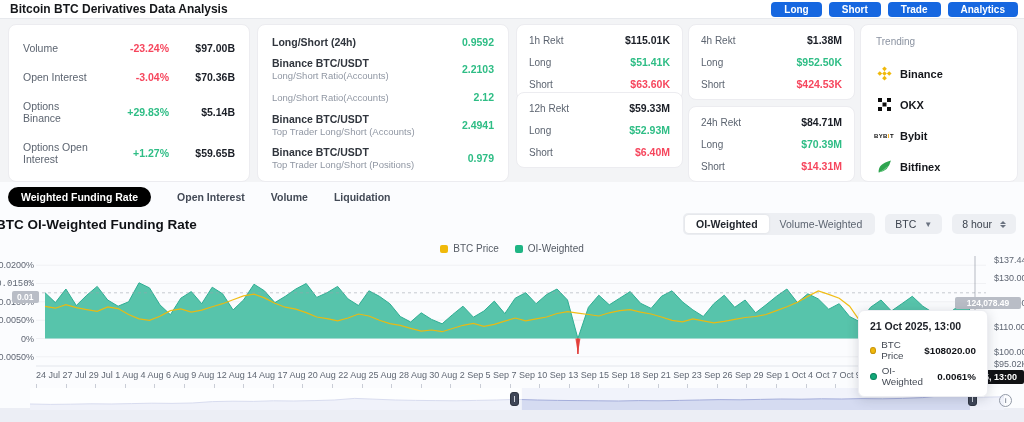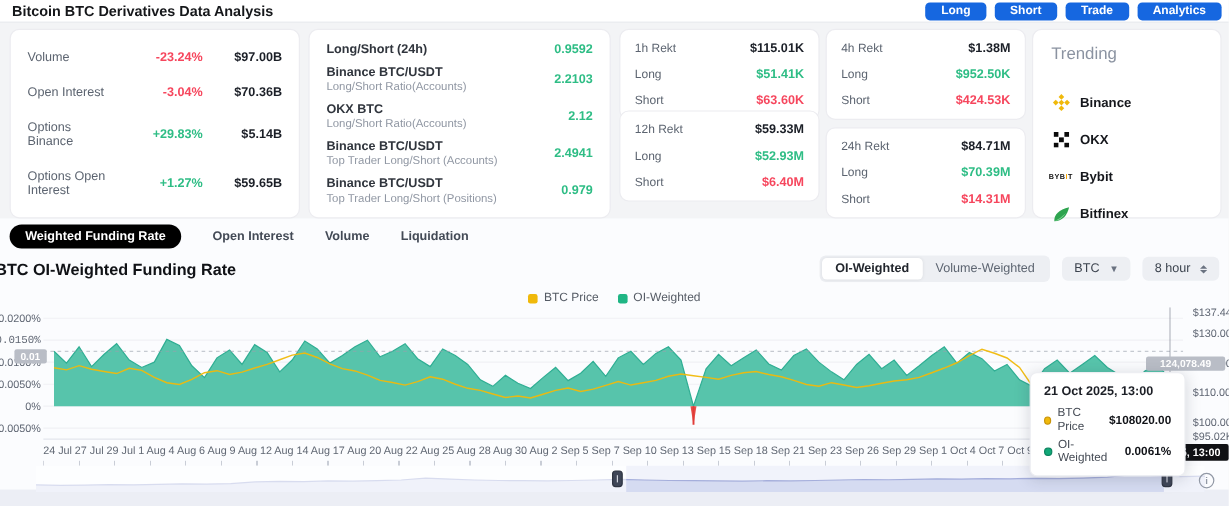--- a/index.html
+++ b/index.html
@@ -32,21 +32,21 @@
   .ratio-value { font-size:10.5px; font-weight:700; color:#2ebd85; }
 
   .rekt-card { width:167px; height:76px; display:flex; flex-direction:column; justify-content:space-between; padding:9px 12px; }
   .rekt-row { display:flex; justify-content:space-between; align-items:center; }
   .rekt-title,.rekt-row-label { font-size:10px; color:#5c6470; }
   .rekt-total { font-size:10.5px; font-weight:700; color:#1b1f27; }
   .rekt-long { font-size:10.5px; font-weight:700; color:#2ebd85; }
   .rekt-short { font-size:10.5px; font-weight:700; color:#f6465d; }
 
   .trending-card { left:860px; top:24px; width:158px; height:158px; padding:11px 15px; }
-  .trending-title { font-size:14px; color:#8b93a1; margin-bottom:18px; }
+  .trending-title { font-size:10px; color:#8b93a1; margin-bottom:11px; }
   .trending-item { display:flex; align-items:center; gap:8px; height:31px; cursor:pointer; }
   .t-icon { width:16px; height:16px; display:flex; align-items:center; justify-content:center; }
   .t-name { font-size:11px; font-weight:700; color:#15171c; }
   .bybit-txt { font-size:6px; font-weight:800; letter-spacing:.4px; color:#0c0c0c; }
 
   
   .tabsbar { position:absolute; top:187px; left:8px; display:flex; align-items:center; gap:26px; z-index:2; }
   .tab { font-size:10.5px; font-weight:600; color:#434a56; cursor:pointer; }
   .tab.active { background:#000000; color:#fff; border-radius:12px; padding:4px 13px; font-weight:700; }
 
@@ -149,21 +149,20 @@
   </div>
   <div class="ratio-row">
     <div class="ratio-labels">
       <div class="ratio-label">Binance BTC/USDT</div>
       <div class="ratio-sub">Long/Short Ratio(Accounts)</div>
     </div>
     <span class="ratio-value">2.2103</span>
   </div>
   <div class="ratio-row">
     <div class="ratio-labels">
-      <div class="ratio-label">OKX BTC</div>
       <div class="ratio-sub">Long/Short Ratio(Accounts)</div>
     </div>
     <span class="ratio-value">2.12</span>
   </div>
   <div class="ratio-row">
     <div class="ratio-labels">
       <div class="ratio-label">Binance BTC/USDT</div>
       <div class="ratio-sub">Top Trader Long/Short (Accounts)</div>
     </div>
     <span class="ratio-value">2.4941</span>

